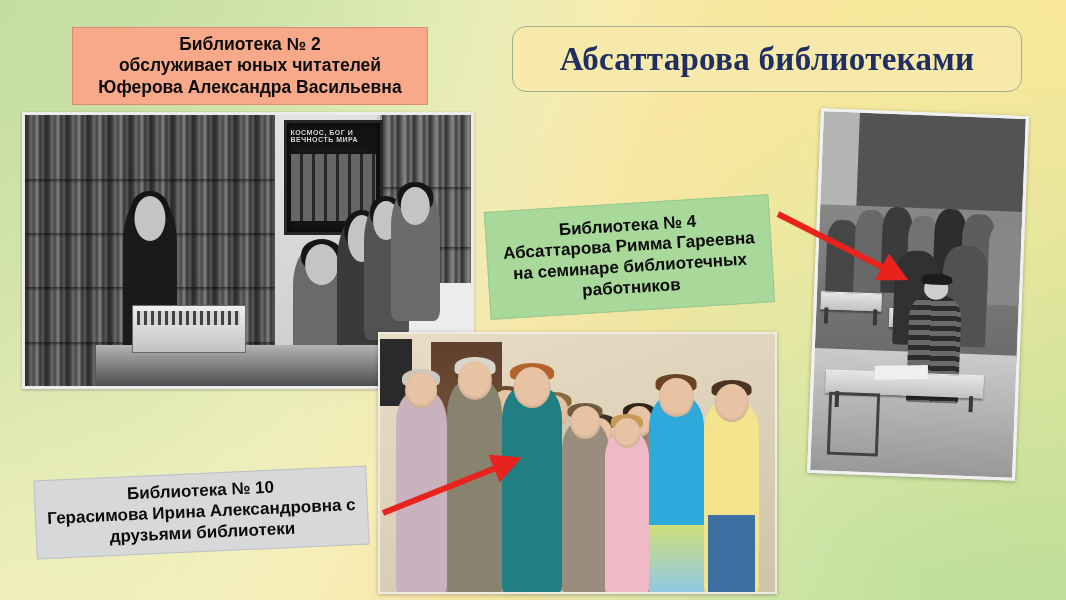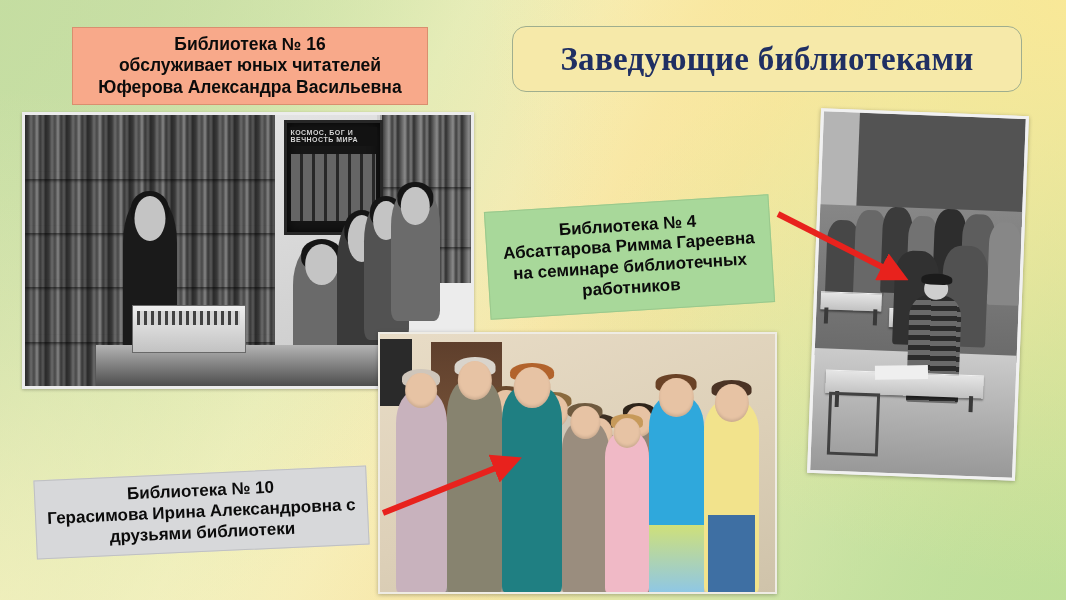--- a/index.html
+++ b/index.html
@@ -424,26 +424,26 @@
       <div class="g-person" style="left:82%;width:14%;height:74%;background:#f2e38c;">
         <div class="g-hair" style="background:#4b3324;"></div>
         <div class="g-head"></div>
       </div>
       <div style="position:absolute;left:68%;bottom:0;width:14%;height:26%;background:linear-gradient(#cfe07a,#8fc7e4);"></div>
       <div style="position:absolute;left:83%;bottom:0;width:12%;height:30%;background:#3e6fa3;"></div>
     </div>
   </div>
 
   <div class="title-box">
-    <span class="title-text">Заведующие библиотеками</span>
+    <span class="title-text">Абсаттарова библиотеками</span>
   </div>
 
   <div class="caption cap-salmon">
     <div class="cap-lines">
-      <span>Библиотека № 16</span>
+      <span>Библиотека № 2</span>
       <span>обслуживает юных читателей</span>
       <span>Юферова Александра Васильевна</span>
     </div>
   </div>
 
   <div class="caption cap-green">
     <div class="cap-lines">
       <span>Библиотека № 4</span>
       <span>Абсаттарова Римма Гареевна</span>
       <span>на семинаре библиотечных</span>

